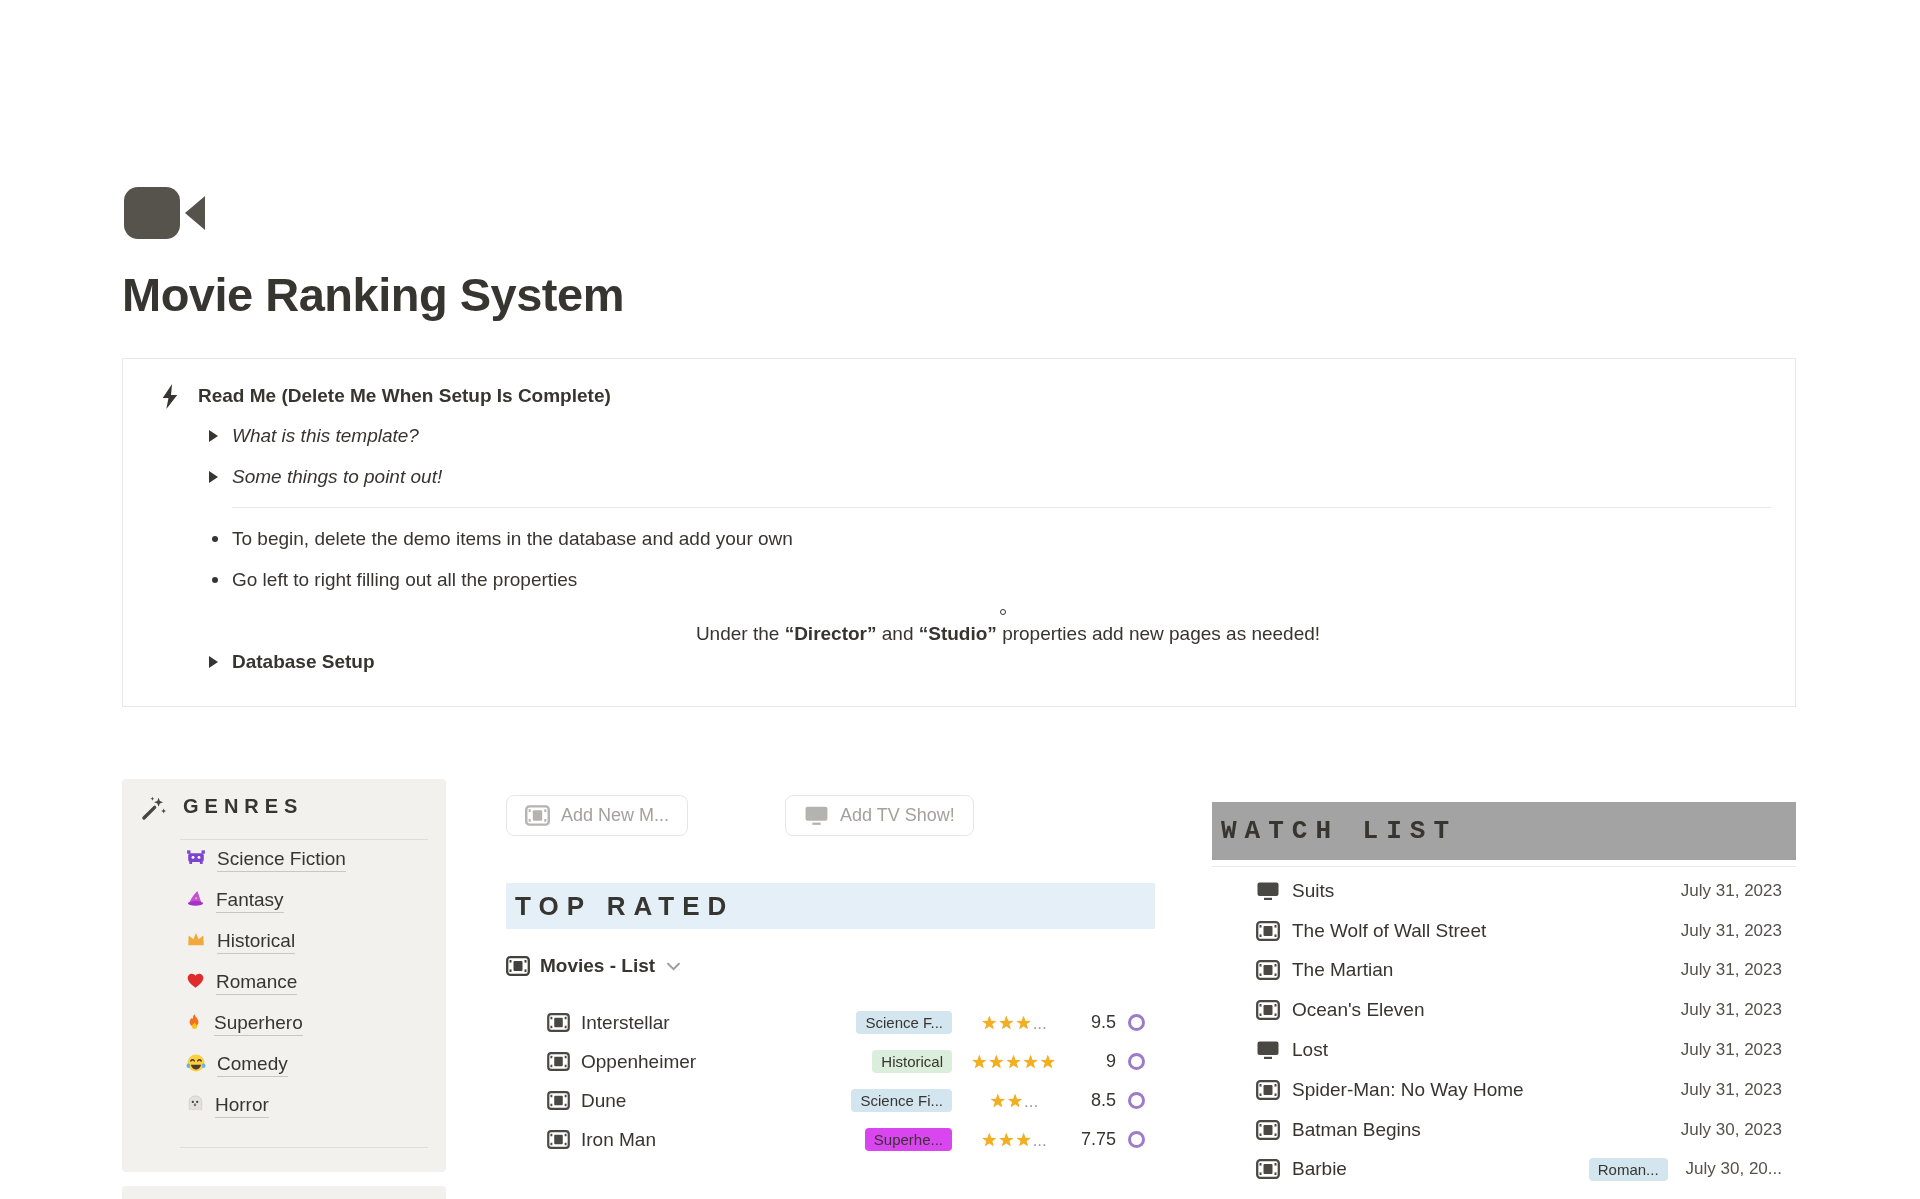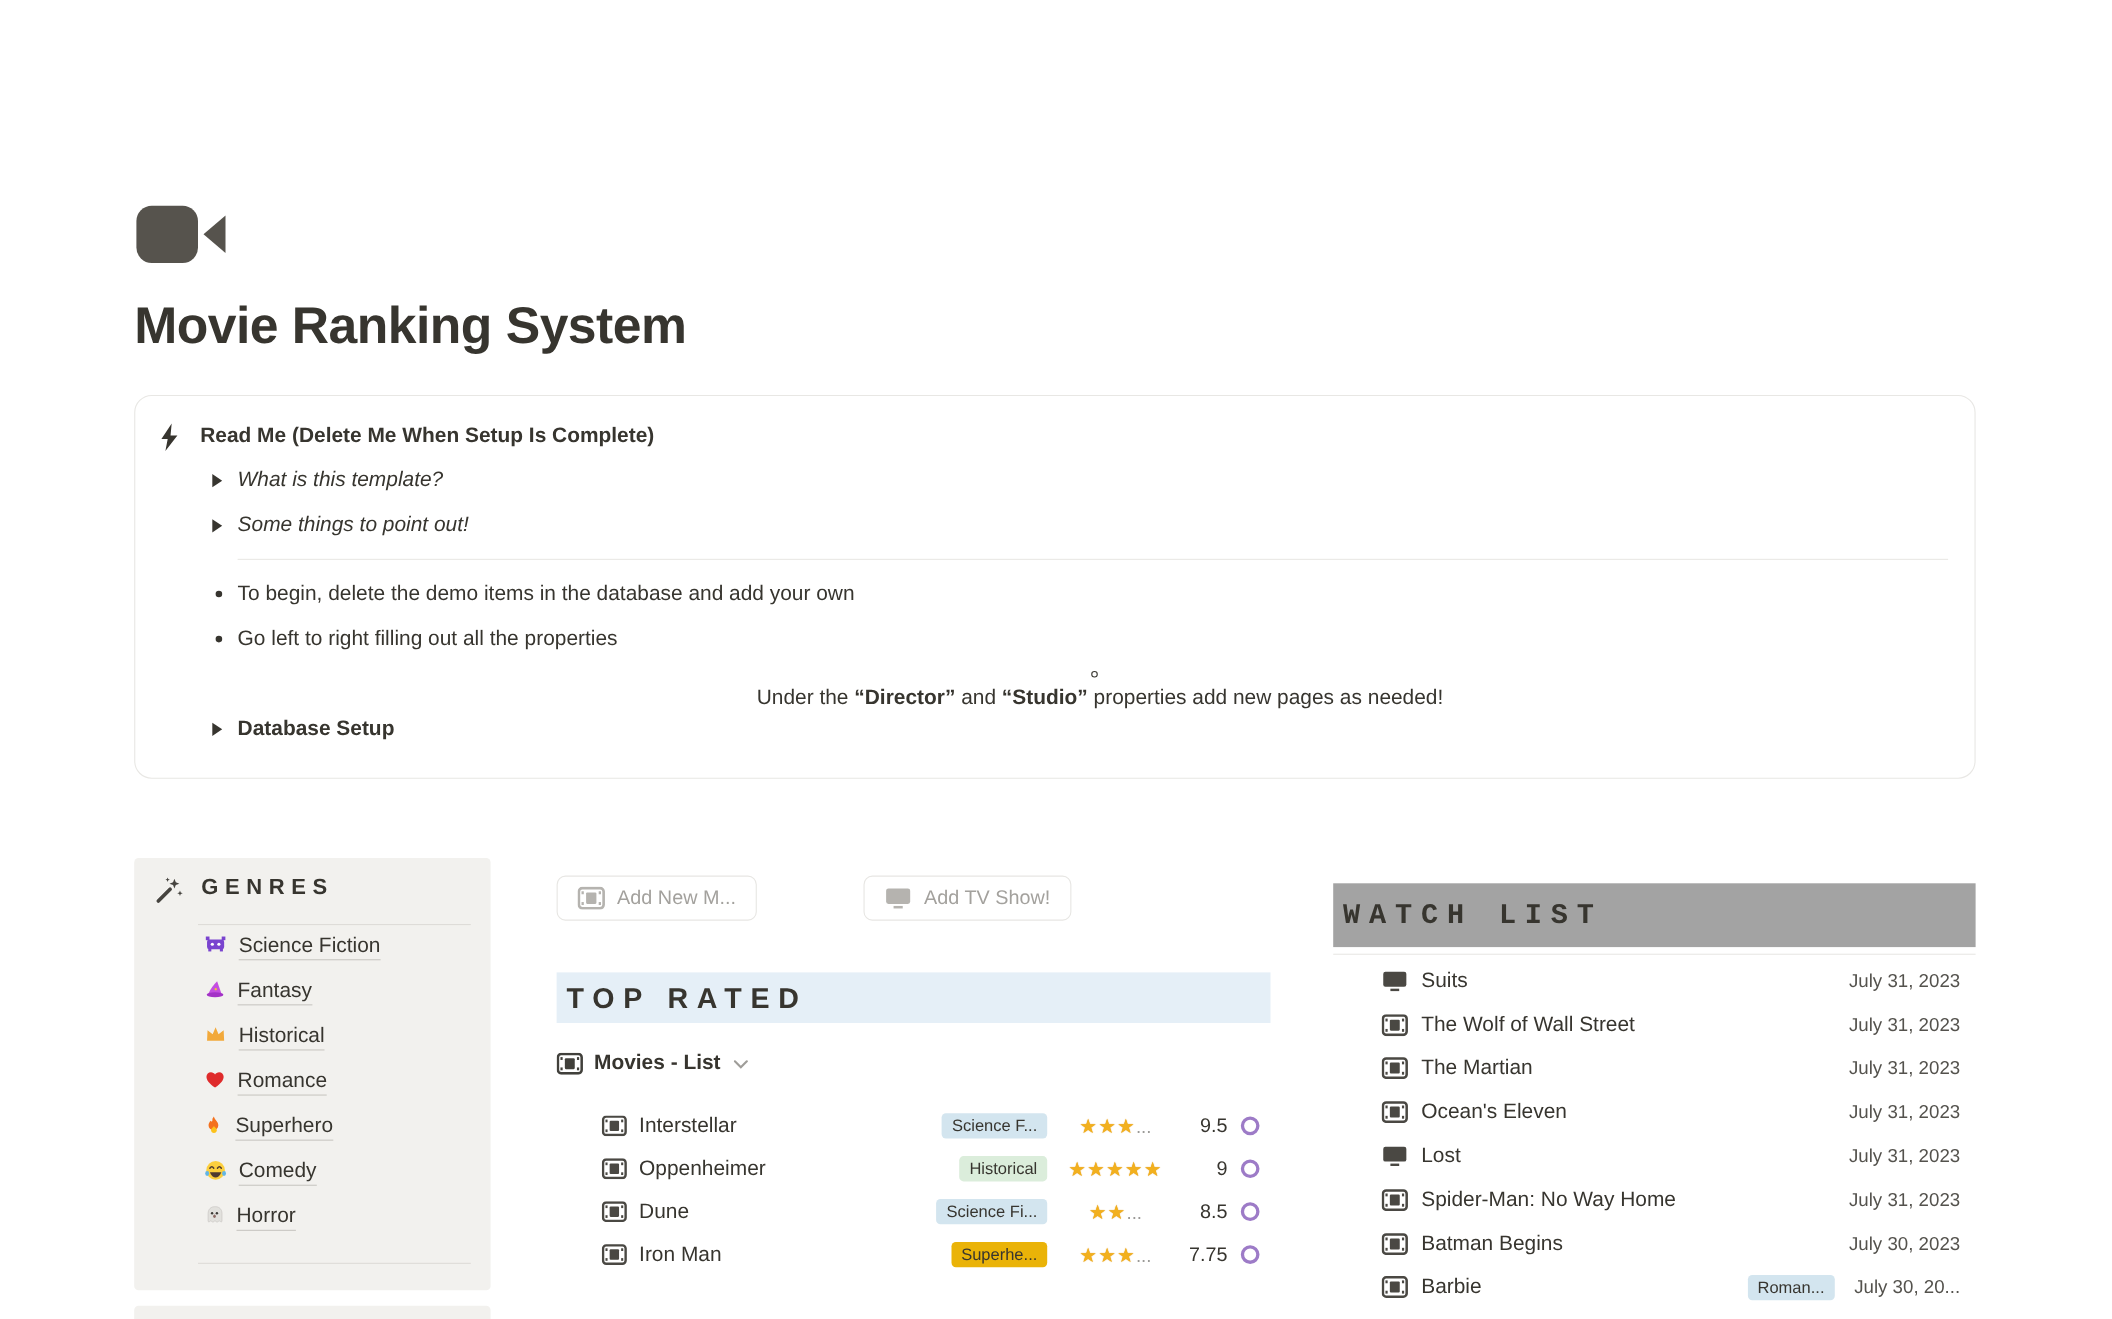--- a/index.html
+++ b/index.html
@@ -11,22 +11,22 @@
     margin-top:39px;
   }
   .content { margin-left:122px; width:1674px; padding-top:146px; }
 
   
   .page-icon { width:88px; height:56px; display:block; }
   .page-title { margin-top:22px; font-size:47px; font-weight:700; letter-spacing:-0.5px; }
 
   
   .callout {
-    margin-top:36px; border:1px solid #e8e7e4; border-radius:16px;
-    padding:18px 24px 24px 20px; background:#fff; width:1674px;
+    margin-top:36px; border:1px solid #e8e7e4; border-radius:0;
+    padding:18px 24px 24px 36px; background:#fff; width:1674px;
   }
   .callout-title-row { display:flex; align-items:center; gap:17px; height:38px; }
   .callout-title { font-size:19px; font-weight:700; }
   .callout-body { margin-left:50px; }
   .c-row { display:flex; align-items:center; height:41px; }
   .marker { width:23px; display:flex; align-items:center; flex:0 0 23px; }
   .tri-right { width:0; height:0; border-left:9px solid #37352f; border-top:6px solid transparent; border-bottom:6px solid transparent; }
   .dot { width:6px; height:6px; border-radius:50%; background:#37352f; margin-left:3px; }
   .circ { width:6px; height:6px; border-radius:50%; border:1.6px solid #37352f; margin-left:3px; }
   .toggle-label { font-size:19px; font-style:italic; color:#37352f; }
@@ -72,21 +72,21 @@
 
   
   .movie-rows { margin-top:18px; }
   .m-row { display:flex; align-items:center; height:39px; padding-left:41px; padding-right:10px; }
   .m-title { font-size:19px; font-weight:500; margin-left:11px; flex:1; }
   .tag {
     font-size:15px; color:#37352f; padding:3px 9px; border-radius:4px; white-space:nowrap;
   }
   .tag-blue { background:#d3e5ef; }
   .tag-green { background:#dbeddb; }
-  .tag-purple { background:#eab308; }
+  .tag-purple { background:#d946ef; }
   .stars-wrap { width:96px; text-align:center; margin-left:14px; white-space:nowrap; }
   .stars-gold { color:#f2b01e; font-size:18px; letter-spacing:1px; text-shadow:0 0 1px #d98f0e; }
   .stars-more { color:#9b9a97; font-size:17px; }
   .rating { width:50px; text-align:right; font-size:18px; color:#37352f; margin-left:4px; }
   .ring { width:17px; height:17px; border:3px solid #9d7bc7; border-radius:50%; margin-left:12px; flex:0 0 17px; }
 
   
   .w-rows { margin-top:4px; }
   .w-row { display:flex; align-items:center; height:39.8px; padding-left:44px; padding-right:14px; }
   .w-title { font-size:19px; font-weight:500; margin-left:12px; flex:1; }

